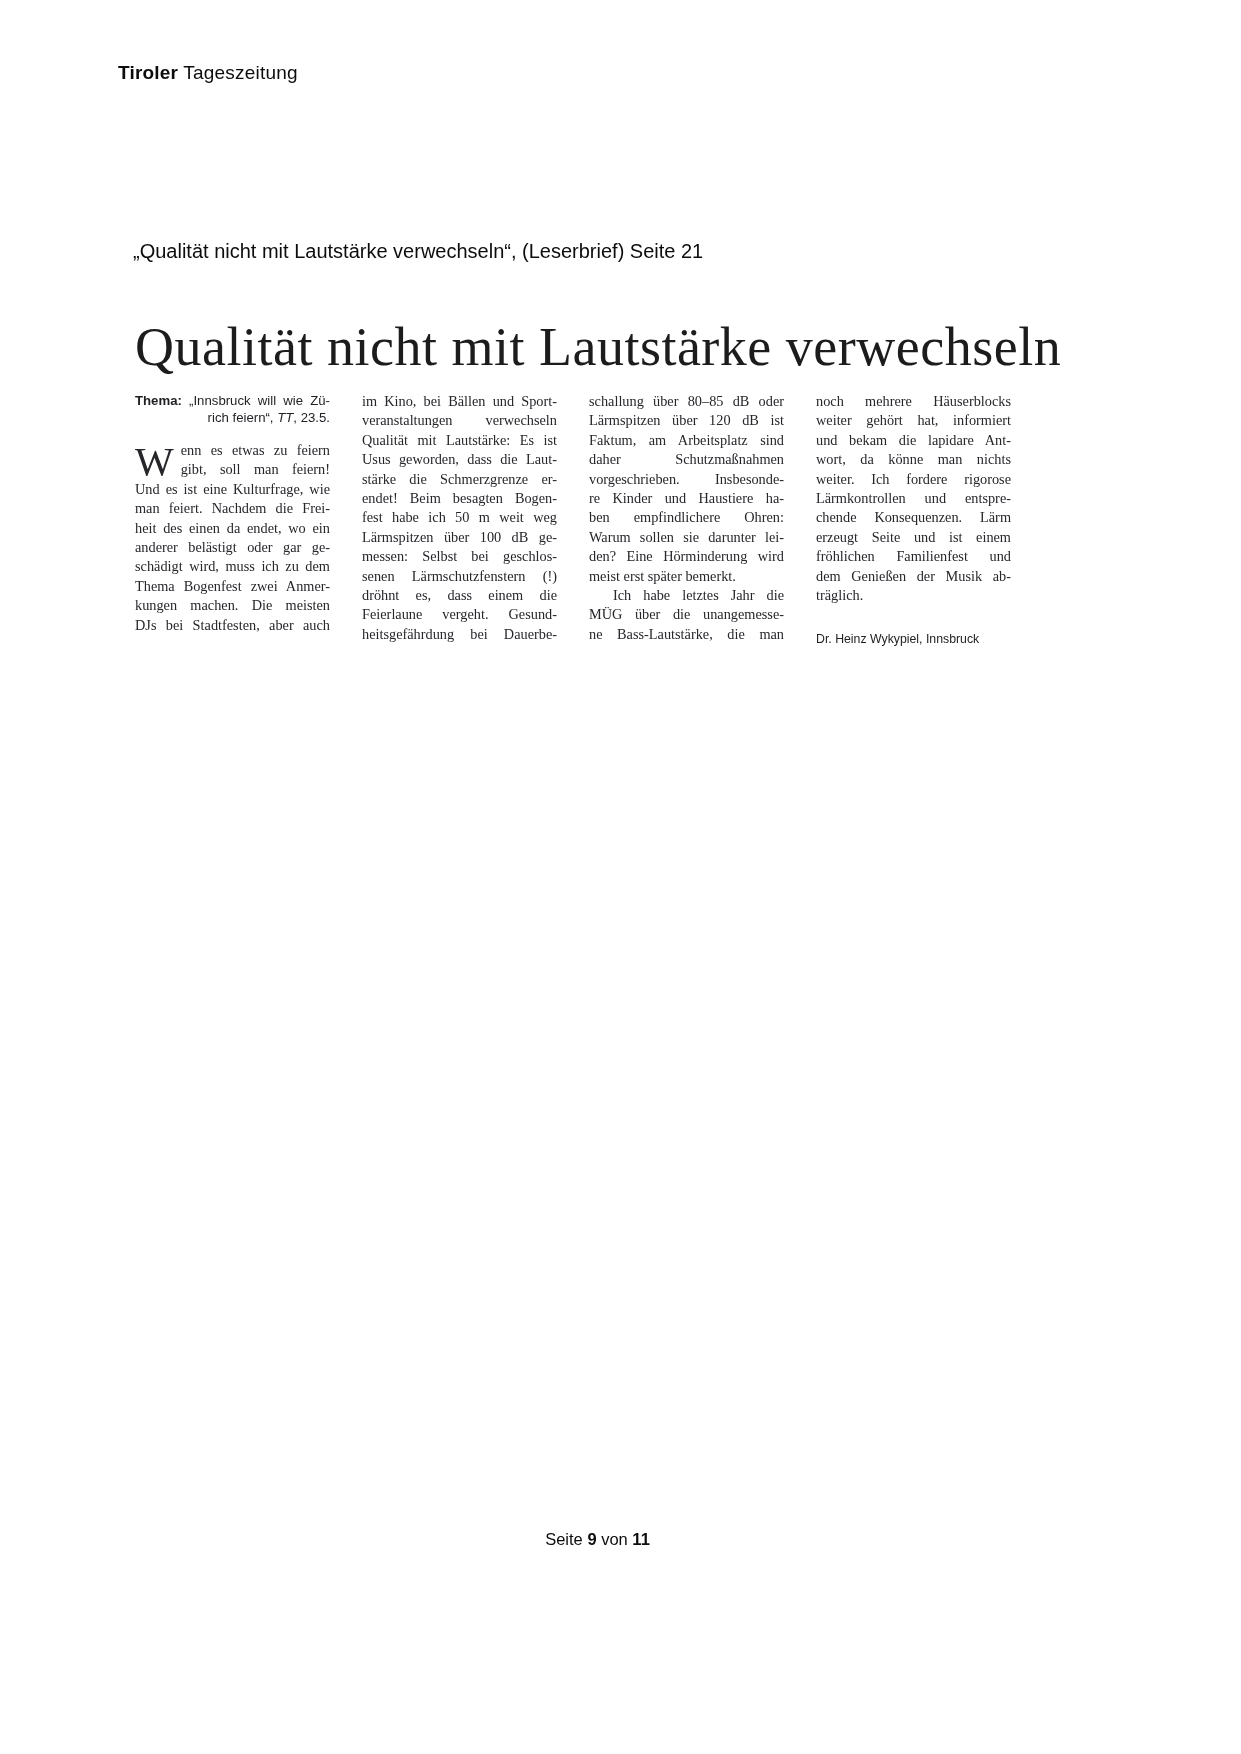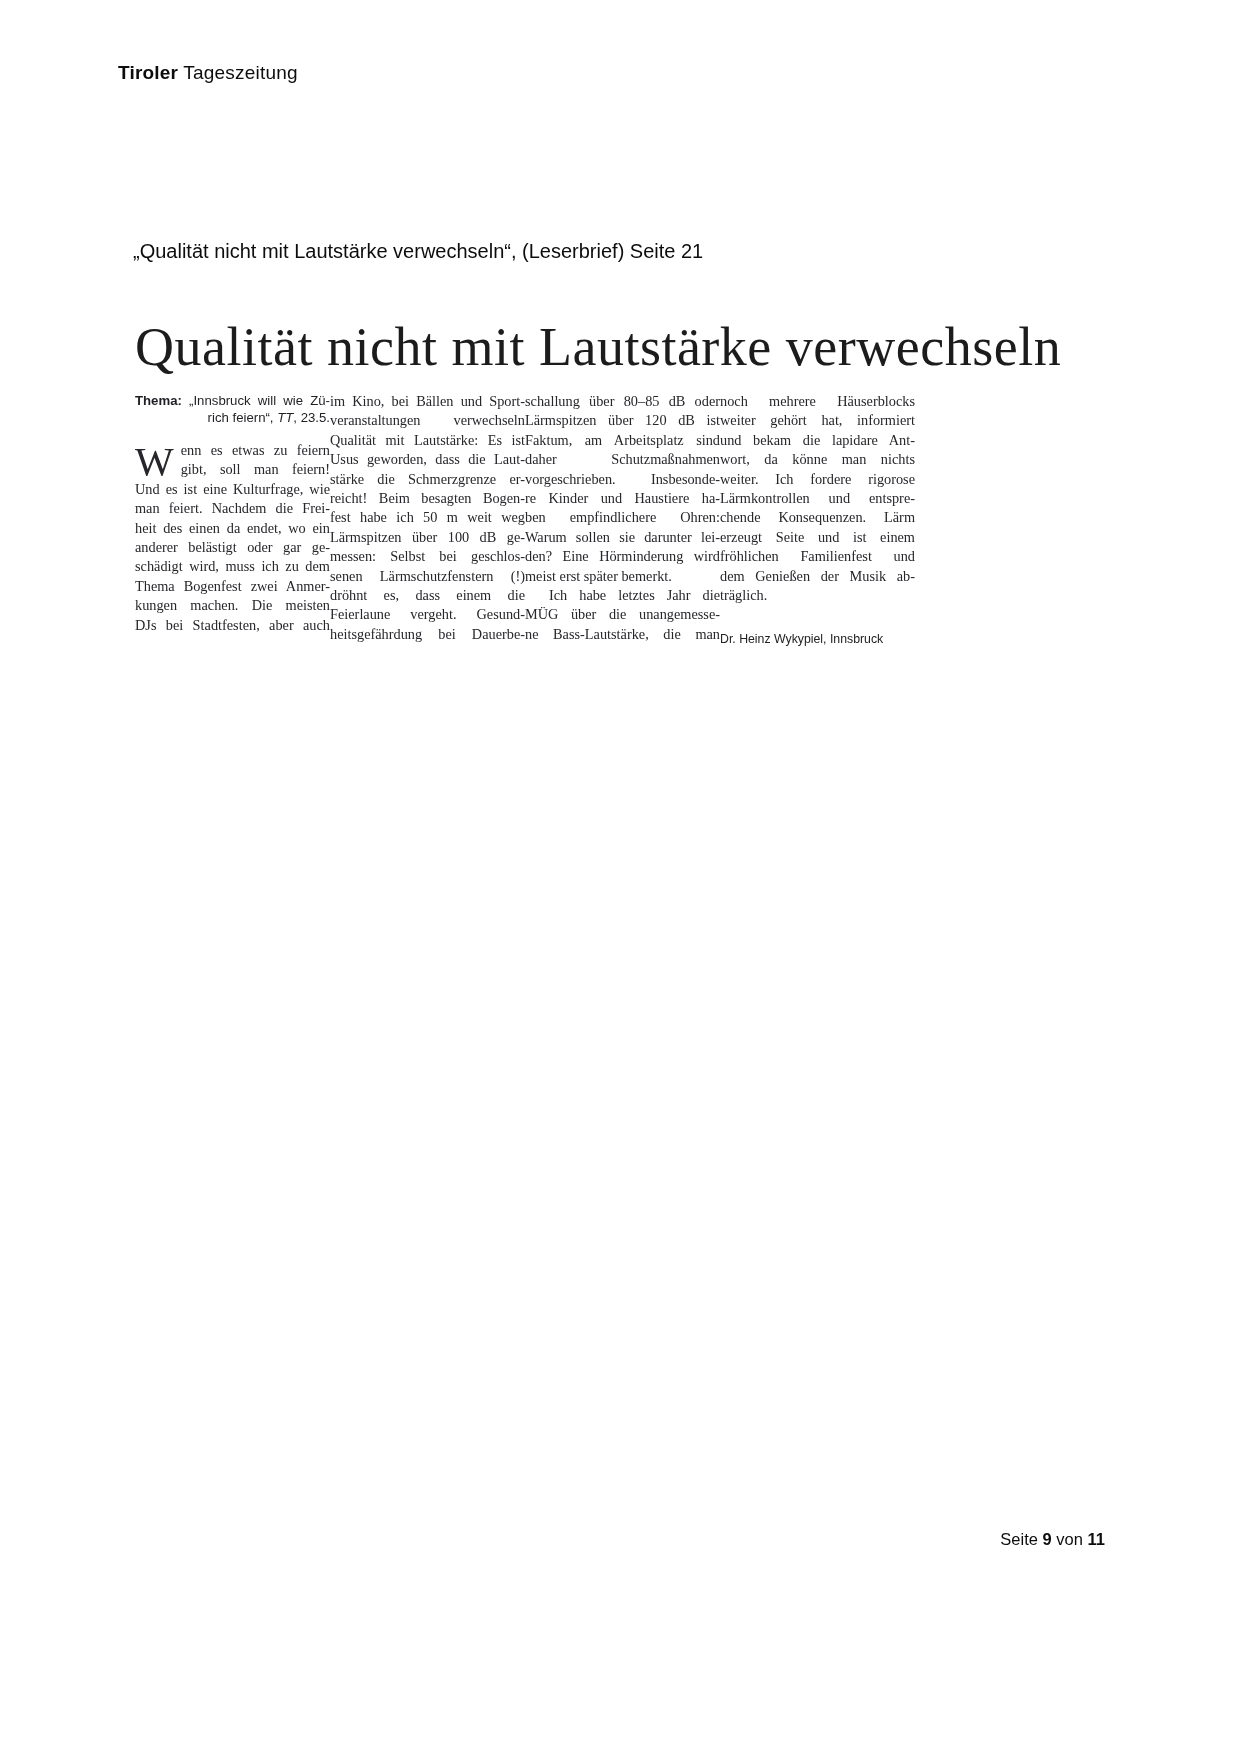--- a/index.html
+++ b/index.html
@@ -28,21 +28,21 @@
     font-family:"Liberation Serif",serif;
     font-weight:400;
     font-size:54px;
     letter-spacing:.5px;
     text-align:center;
     color:#1c1c1c;
     white-space:nowrap;
   }
   .columns{
     display:flex;
-    gap:0;
+    gap:32px;
   }
   .col{
     width:195px;
     flex:0 0 195px;
     font-family:"Liberation Serif",serif;
     font-size:14.3px;
     line-height:19.4px;
     color:#26262b;
   }
   .thema{
@@ -74,22 +74,22 @@
     text-align-last:left;
   }
   .signature{
     margin-top:25px;
     font-family:"Liberation Sans",sans-serif;
     font-size:12.3px;
     color:#222222;
   }
   .footer{
     position:absolute;left:0;top:1530px;width:1105px;
-    text-align:right;
-    font-size:16.5px;color:#0d0d0d;
+    text-align:center;
+    font-size:16.5px;color:#0d0d0d;padding-left:45px;
   }
   .footer b{font-weight:bold;}
 </style>
 </head>
 <body>
 
 <div class="masthead">
   <span class="bold">Tiroler</span><span> Tageszeitung</span>
 </div>
 
@@ -121,21 +121,21 @@
       </div>
     </div>
 
     <div class="col">
       <div>
           <div class="line">im Kino, bei Bällen und Sport-</div>
           <div class="line">veranstaltungen verwechseln</div>
           <div class="line">Qualität mit Lautstärke: Es ist</div>
           <div class="line">Usus geworden, dass die Laut-</div>
           <div class="line">stärke die Schmerzgrenze er-</div>
-          <div class="line">reicht! Beim besagten Bogen-</div>
+          <div class="line">endet! Beim besagten Bogen-</div>
           <div class="line">fest habe ich 50 m weit weg</div>
           <div class="line">Lärmspitzen über 100 dB ge-</div>
           <div class="line">messen: Selbst bei geschlos-</div>
           <div class="line">senen Lärmschutzfenstern (!)</div>
           <div class="line">dröhnt es, dass einem die</div>
           <div class="line">Feierlaune vergeht. Gesund-</div>
           <div class="line">heitsgefährdung bei Dauerbe-</div>
         </div>
     </div>
 

